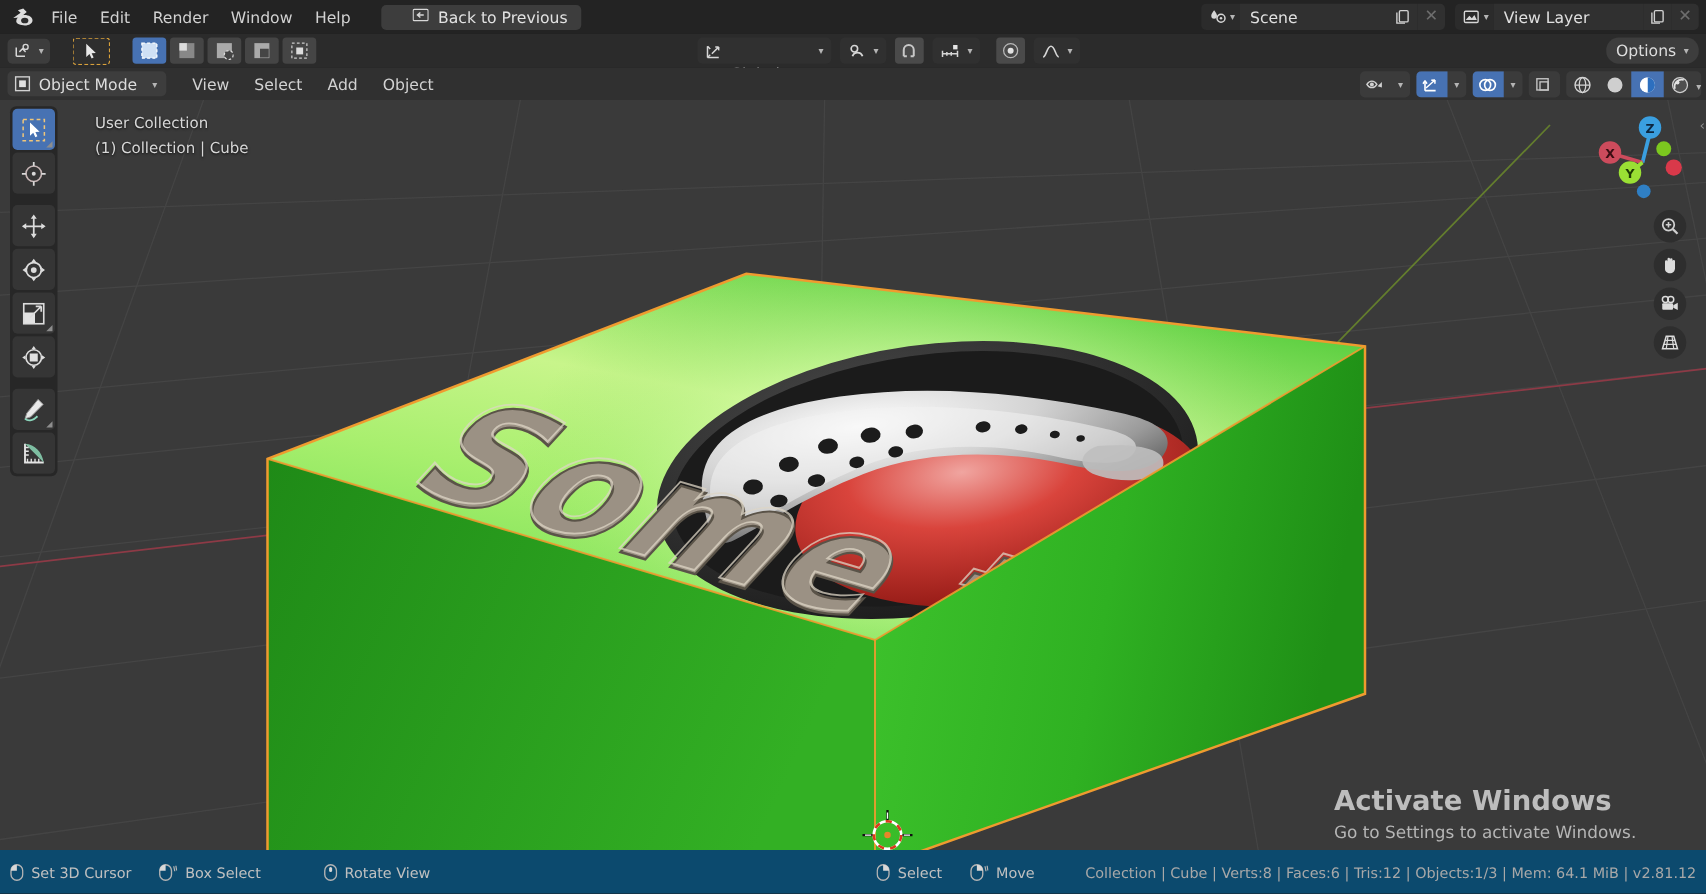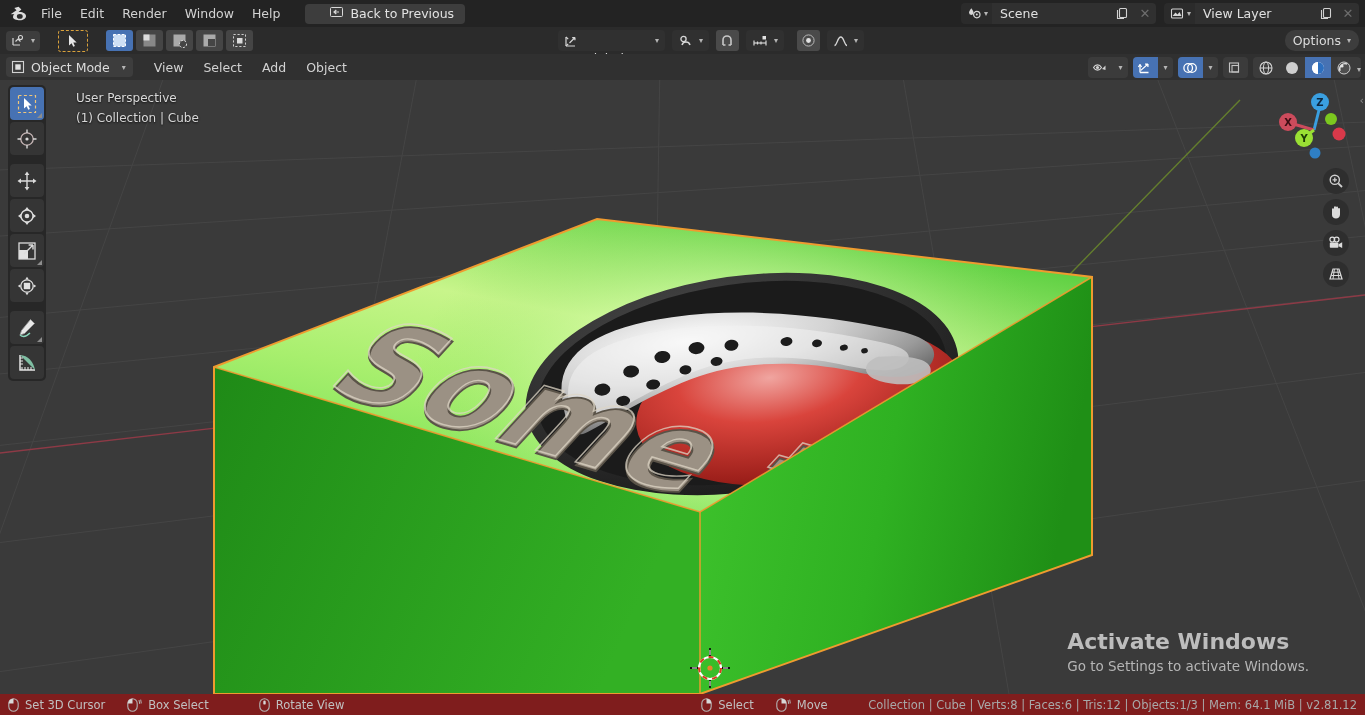--- a/index.html
+++ b/index.html
@@ -155,22 +155,22 @@
   
   .watermark {
     position: absolute; right: 56px; bottom: 18px; text-align: left;
     color: #b9b9b9; pointer-events: none;
   }
   .watermark .t1 { font-size: 22px; line-height: 28px; color: #bdbdbd; font-weight: bold; }
   .watermark .t2 { font-size: 13.5px; line-height: 20px; color: #b5b5b5; }
 
   
   .statusbar {
-    position: absolute; left: 0; bottom: 0; width: 1365px; height: 21px;
-    background: #7f1d1d; display: flex; align-items: center; padding: 0 8px;
+    position: absolute; left: 0; bottom: 0; width: 1365px; height: 35px;
+    background: #0c4a6e; display: flex; align-items: center; padding: 0 8px;
     font-size: 11.5px; color: #b4b4b4;
   }
   .mhint { display: flex; align-items: center; gap: 6px; margin-right: 22px; }
   .mhint .lbl { color: #c0c0c0; }
   .stats { position: absolute; right: 8px; color: #a8a8a8; font-size: 11.5px; white-space: nowrap; margin-left: 32px; }
 </style>
 </head>
 <body>
 
 <div class="app">
@@ -567,21 +567,21 @@
       <g transform="translate(710,588)">
         <circle r="11" fill="none" stroke="#ffffff" stroke-width="2.1"></circle>
         <circle r="11" fill="none" stroke="#d83b1e" stroke-width="2.1" stroke-dasharray="5 5"></circle>
         <circle r="2.6" fill="#e8852a"></circle>
         <path d="M0,-20 V-12 M0,20 V12 M-20,0 H-12 M20,0 H12" stroke="#111111" stroke-width="1.8"></path>
         <path d="M0,-18 V-13 M0,18 V13 M-18,0 H-13 M18,0 H13" stroke="#ffffff" stroke-width="1"></path>
       </g>
     </svg>
 
     <div class="vp-text">
-      <div>User Perspective</div>
+      <div>User Collection</div>
       <div>(1) Collection | Cube</div>
     </div>
 
     <div class="ltoolbar">
       <div class="ltool active corner">
         <svg width="20" height="20" viewBox="0 0 20 20">
           <rect x="1.5" y="1.5" width="17" height="17" fill="none" stroke="#f0c67a" stroke-width="1.2" stroke-dasharray="3 2.4"></rect>
           <path d="M7 4 L7 14.5 L9.6 12.2 L11.3 15.8 L12.9 15 L11.3 11.6 L14.7 11.4 Z" fill="#ffffff"></path>
         </svg>
       </div>

